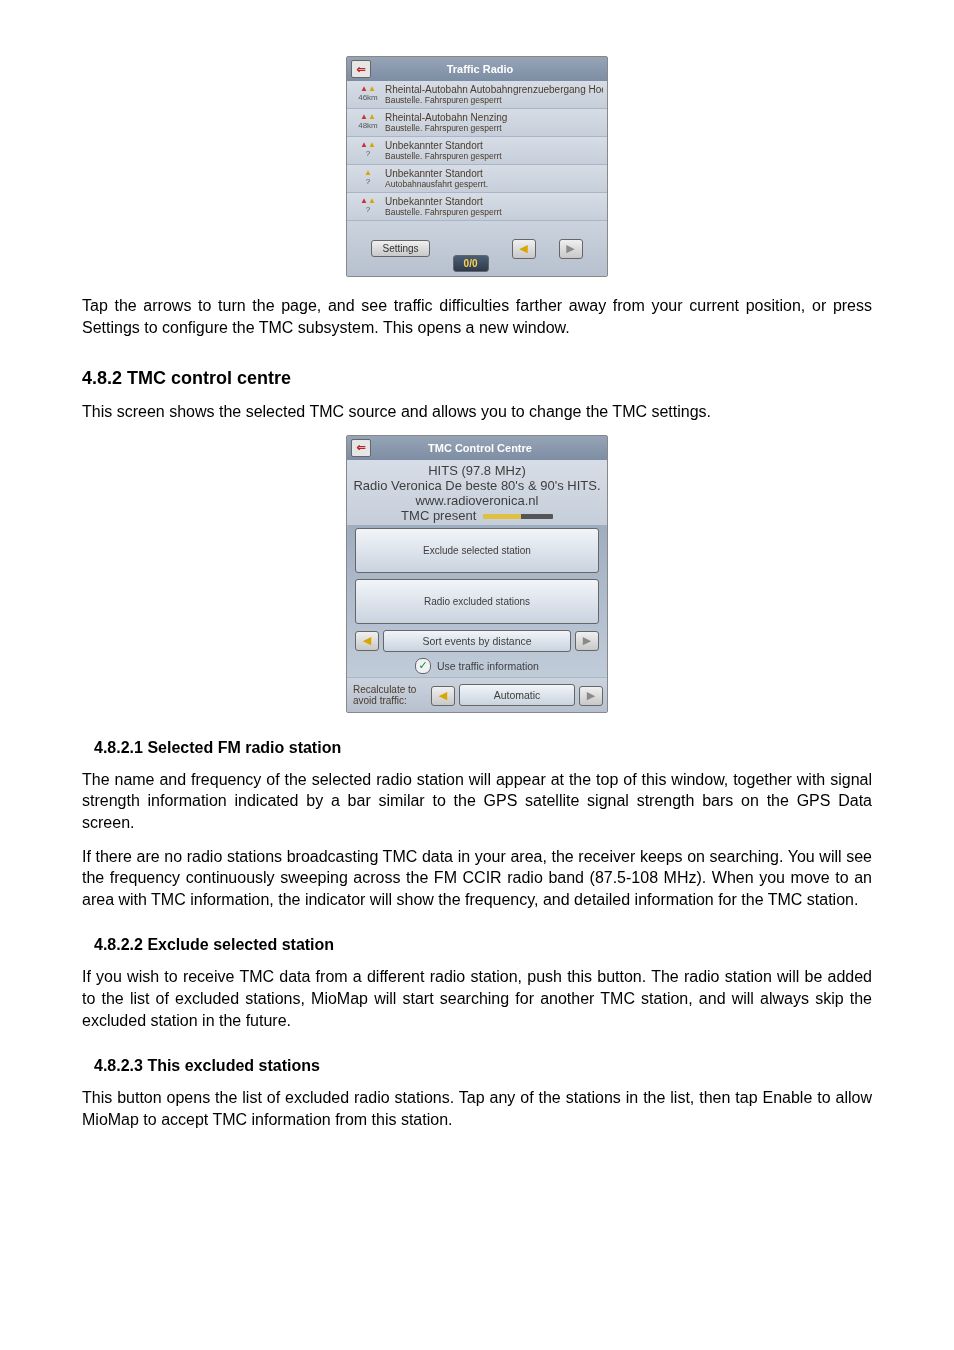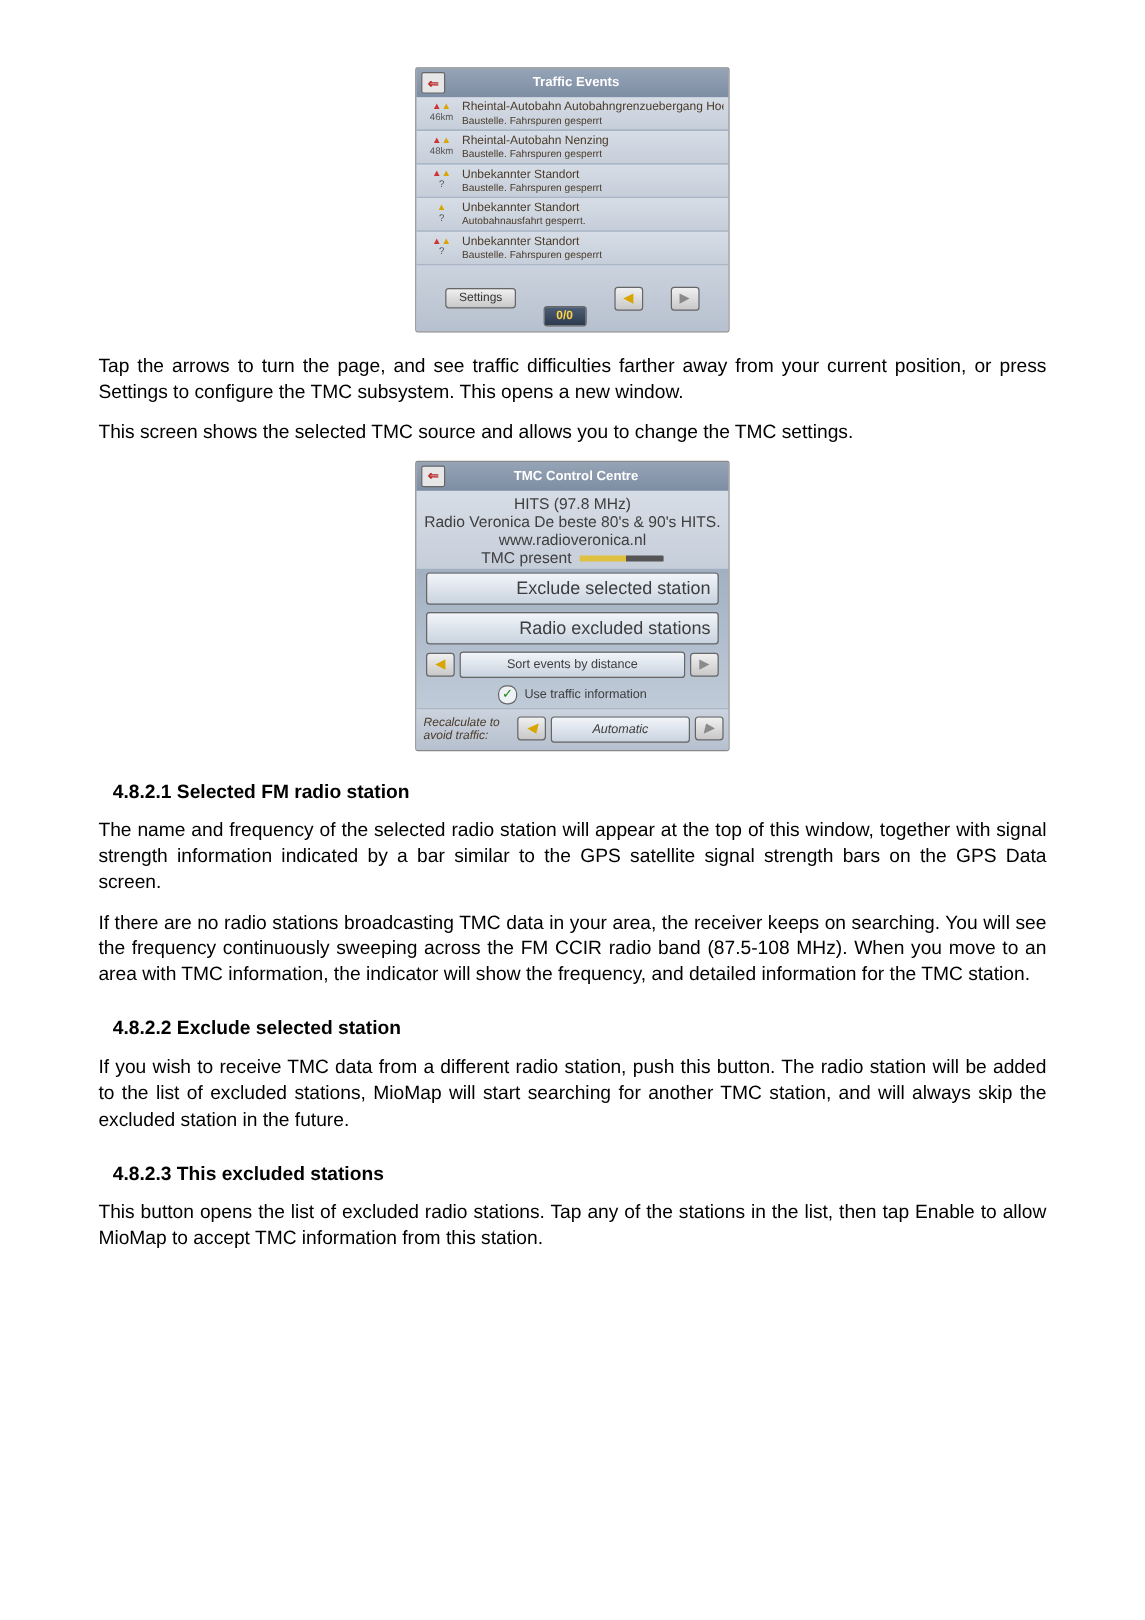--- a/index.html
+++ b/index.html
@@ -130,23 +130,23 @@
   }
   .navbtn.active { color: #d9a500; }
 
   .shot .btnrow {
     padding: 3px 8px;
   }
   .shot .longbtn {
     display: block;
     width: 100%;
     box-sizing: border-box;
-    text-align: right;
-    font-size: 15px;
-    padding: 4px 6px;
+    text-align: center;
+    font-size: 10px;
+    padding: 16px 6px;
     border: 1px solid #666;
     border-radius: 3px;
     background: linear-gradient(#f2f5f9, #c9d3df);
     color: #3d3d3d;
   }
   .shot .inforow {
     text-align: center;
     font-size: 13px;
     padding: 3px 4px 2px 4px;
     background: linear-gradient(#d6ddE6, #c6ceda);
@@ -192,26 +192,25 @@
     border-radius: 7px;
     background: #eef1f5;
     display: flex;
     align-items: center;
     justify-content: center;
     color: #1a8a1a;
     font-size: 11px;
   }
   .shot .bottomrow {
     display: flex;
-    align-items: flex-start;
+    align-items: flex-end;
     padding: 6px 4px;
     background: linear-gradient(#cbd3de, #b7c0ce);
     border-top: 1px solid #aab6c5;
     font-size: 10px;
-    font-style: italic;
   }
   .shot .bottomrow .lab {
     width: 78px;
     color: #4a3b2a;
     padding-left: 2px;
   }
   .shot .bottomrow .midbtn {
     flex: 1;
     text-align: center;
     padding: 4px 6px;
@@ -241,21 +240,21 @@
 </style>
 </head>
 <body>
 
 <div class="page">
 
   <div class="screenshot-wrap">
     <div class="shot">
       <div class="titlebar">
         <span class="back-icon">⇐</span>
-        <span class="tb-title">Traffic Events</span>
+        <span class="tb-title">Traffic Radio</span>
       </div>
 
       <div class="row">
         <div class="ricons">
           <span><span class="tri red">▲</span><span class="tri yellow">▲</span></span>
           <span>46km</span>
         </div>
         <div class="rtext">
           <div class="rtitle">Rheintal-Autobahn Autobahngrenzuebergang Hoerbranz</div>
           <div class="rsub">Baustelle. Fahrspuren gesperrt</div>
@@ -310,20 +309,21 @@
         <span class="chip">Settings</span>
         <span class="chip counter">0/0</span>
         <span class="navbtn active">◀</span>
         <span class="navbtn">▶</span>
       </div>
     </div>
   </div>
 
   <p class="body">Tap the arrows to turn the page, and see traffic difficulties farther away from your current position, or press Settings to configure the TMC subsystem. This opens a new window.</p>
 
+  <h2 class="h2">4.8.2  TMC control centre</h2>
   <p class="body">This screen shows the selected TMC source and allows you to change the TMC settings.</p>
 
   <div class="screenshot-wrap">
     <div class="shot">
       <div class="titlebar">
         <span class="back-icon">⇐</span>
         <span class="tb-title">TMC Control Centre</span>
       </div>
       <div class="inforow">
         <div>HITS (97.8 MHz)</div>

